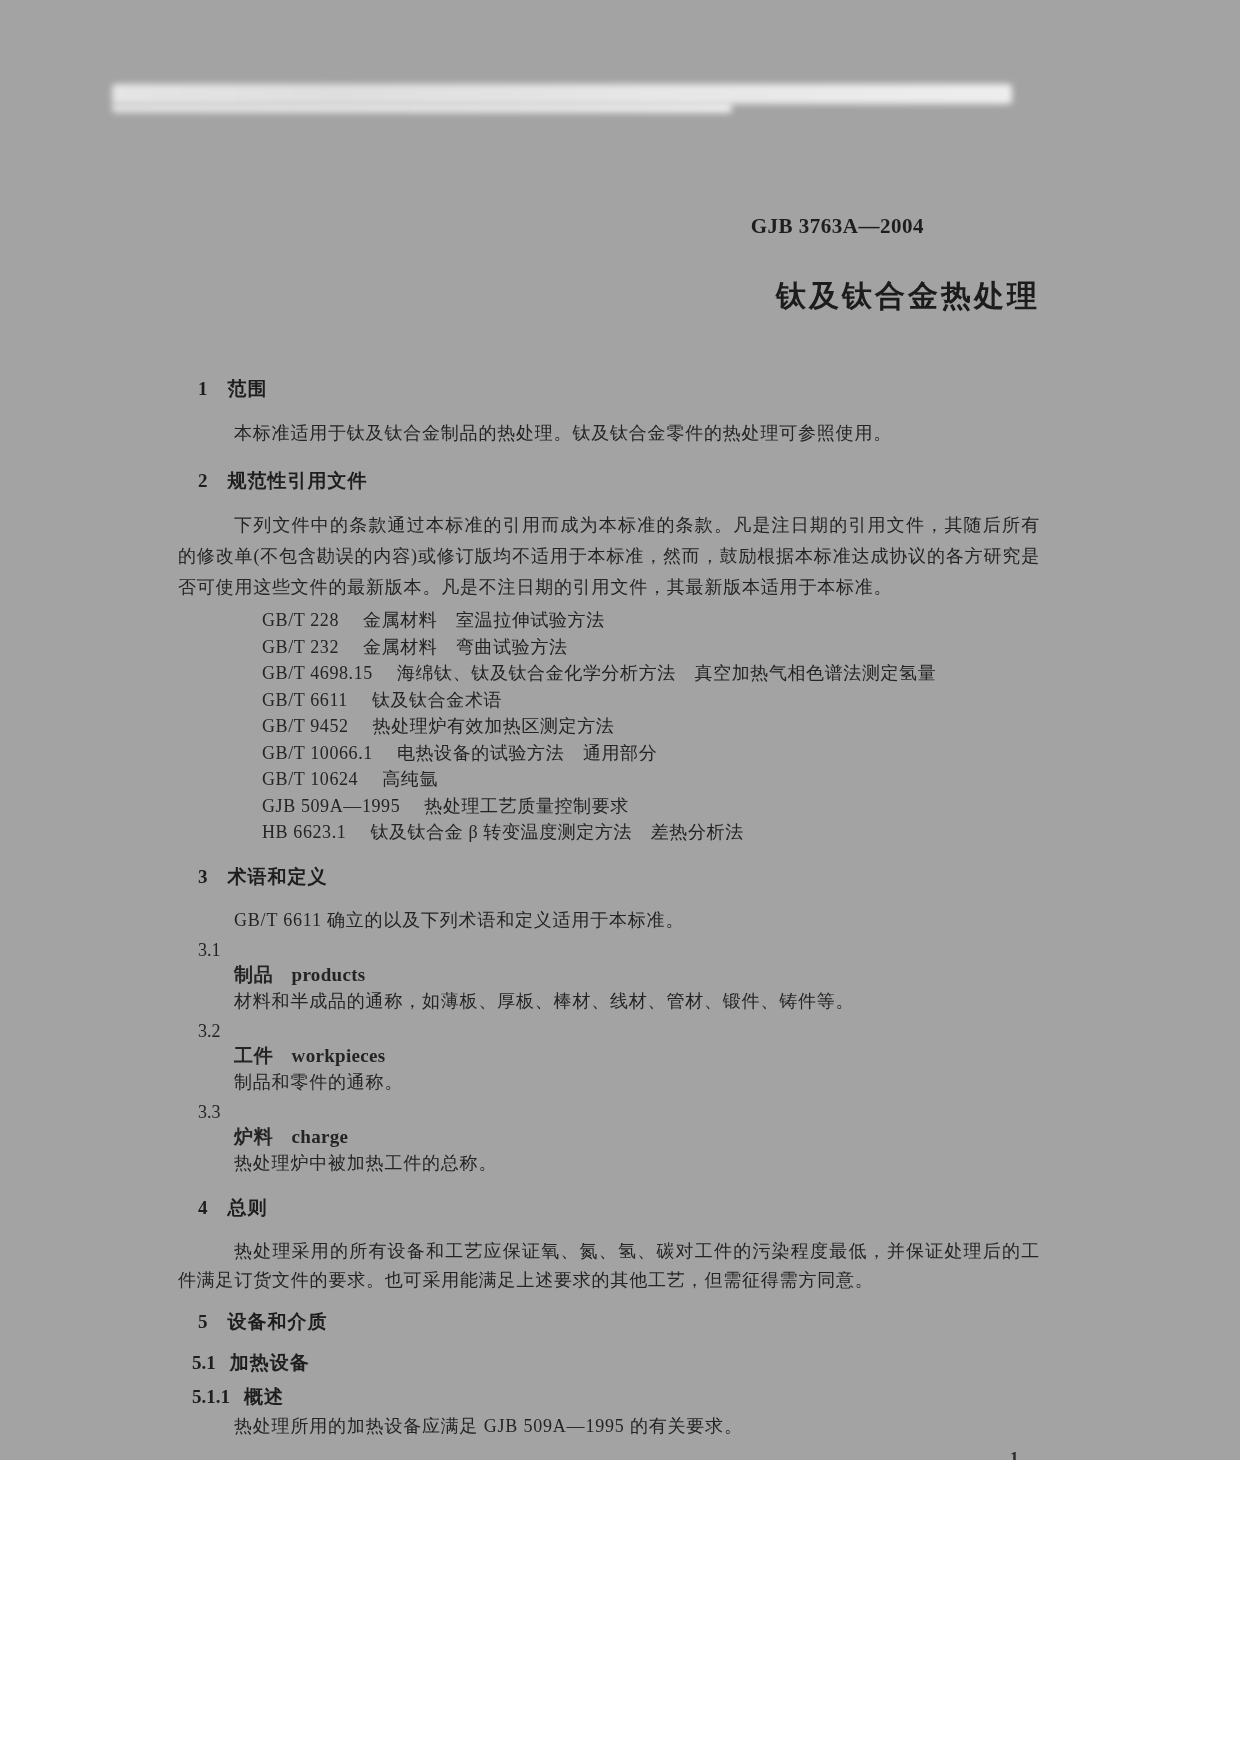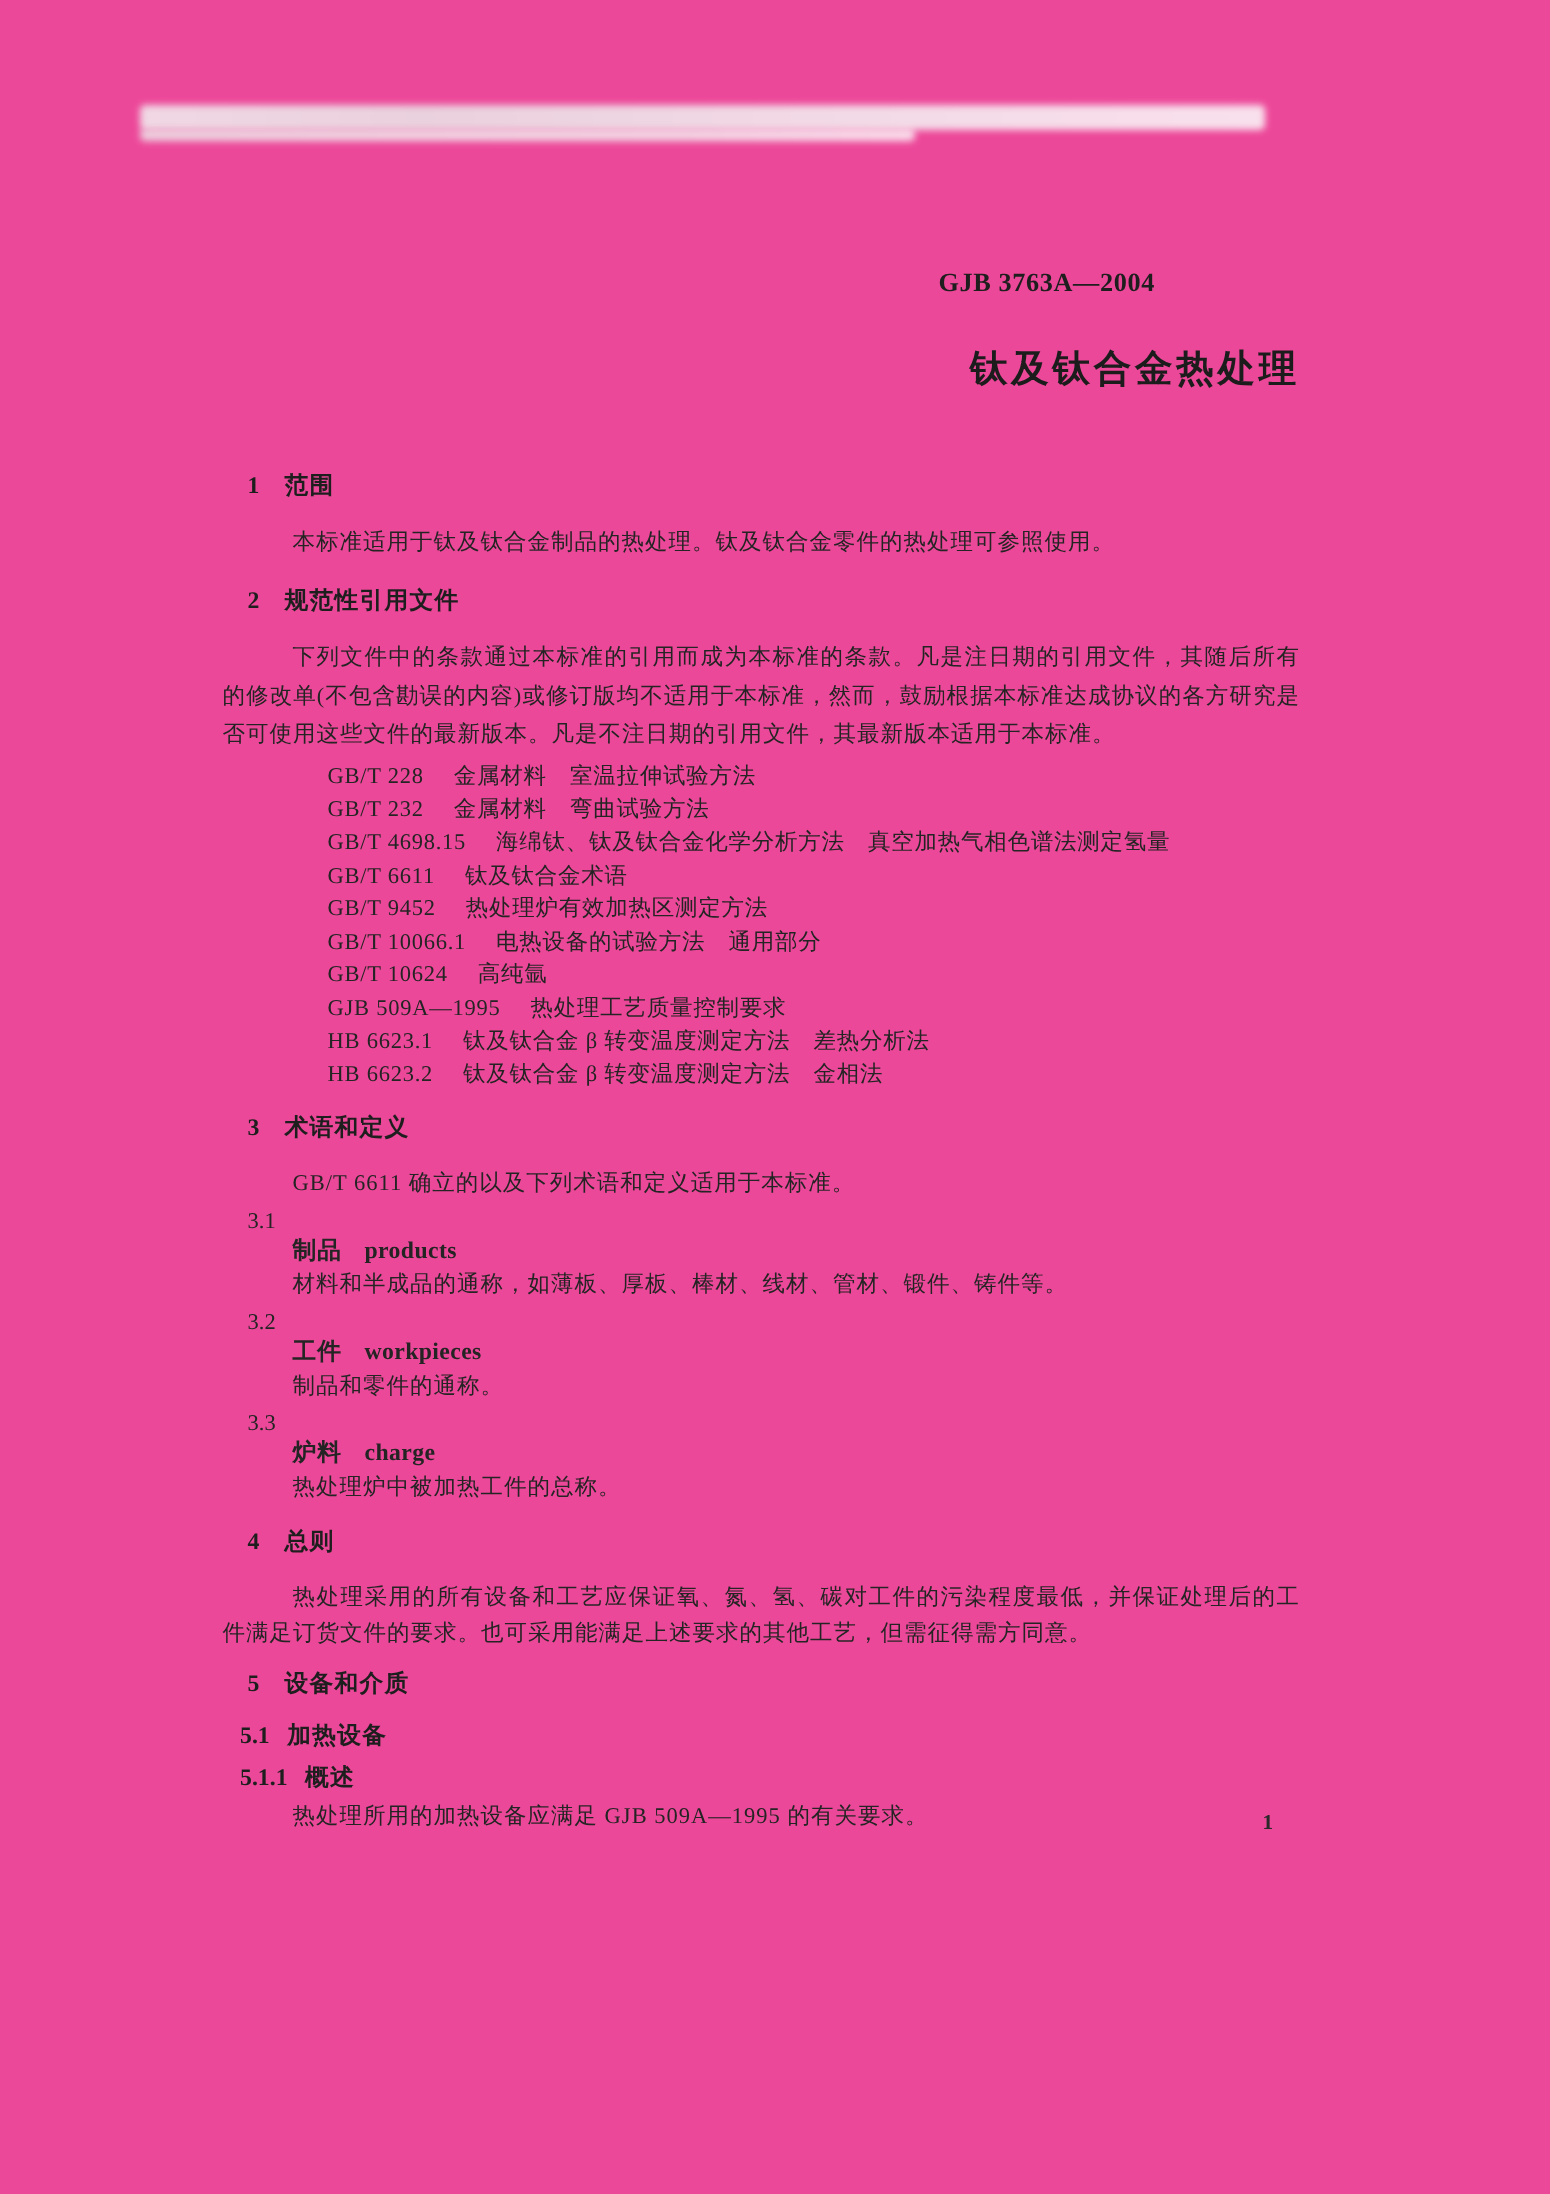--- a/index.html
+++ b/index.html
@@ -3,22 +3,22 @@
 <meta charset="utf-8">
 <style>
   html, body {
     margin: 0;
     padding: 0;
     background: #ffffff;
   }
   .page {
     position: relative;
     width: 1240px;
-    height: 1755px;
-    background: #ec4899;
+    height: 1460px;
+    background: #a3a3a3;
     overflow: hidden;
     font-family: "Liberation Serif", "DejaVu Serif", serif;
     color: #242424;
   }
   
   .artifact-band-1 {
     position: absolute;
     left: 112px; top: 84px;
     width: 900px; height: 20px;
     background: linear-gradient(90deg, #f1f1f1 0%, #e9e9e9 25%, #f3f3f3 60%, #fbfbfb 100%);
@@ -177,21 +177,20 @@
     <div class="ref-list">
       <div class="ref-item"><span class="ref-code">GB/T 228</span><span>金属材料　室温拉伸试验方法</span></div>
       <div class="ref-item"><span class="ref-code">GB/T 232</span><span>金属材料　弯曲试验方法</span></div>
       <div class="ref-item"><span class="ref-code">GB/T 4698.15</span><span>海绵钛、钛及钛合金化学分析方法　真空加热气相色谱法测定氢量</span></div>
       <div class="ref-item"><span class="ref-code">GB/T 6611</span><span>钛及钛合金术语</span></div>
       <div class="ref-item"><span class="ref-code">GB/T 9452</span><span>热处理炉有效加热区测定方法</span></div>
       <div class="ref-item"><span class="ref-code">GB/T 10066.1</span><span>电热设备的试验方法　通用部分</span></div>
       <div class="ref-item"><span class="ref-code">GB/T 10624</span><span>高纯氩</span></div>
       <div class="ref-item"><span class="ref-code">GJB 509A—1995</span><span>热处理工艺质量控制要求</span></div>
       <div class="ref-item"><span class="ref-code">HB 6623.1</span><span>钛及钛合金 β 转变温度测定方法　差热分析法</span></div>
-      <div class="ref-item"><span class="ref-code">HB 6623.2</span><span>钛及钛合金 β 转变温度测定方法　金相法</span></div>
     </div>
 
     <div class="sec-heading mt-h3">
       <span class="sec-num">3</span><span>术语和定义</span>
     </div>
     <p class="terms-intro">GB/T 6611 确立的以及下列术语和定义适用于本标准。</p>
 
     <div>
       <div class="term-num">3.1</div>
       <div class="term-name"><span>制品</span><span class="term-en">products</span></div>

